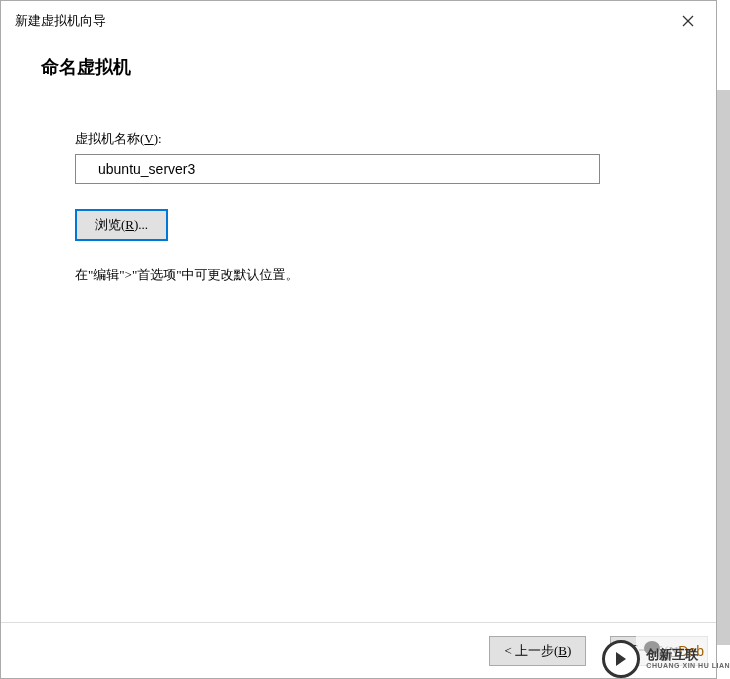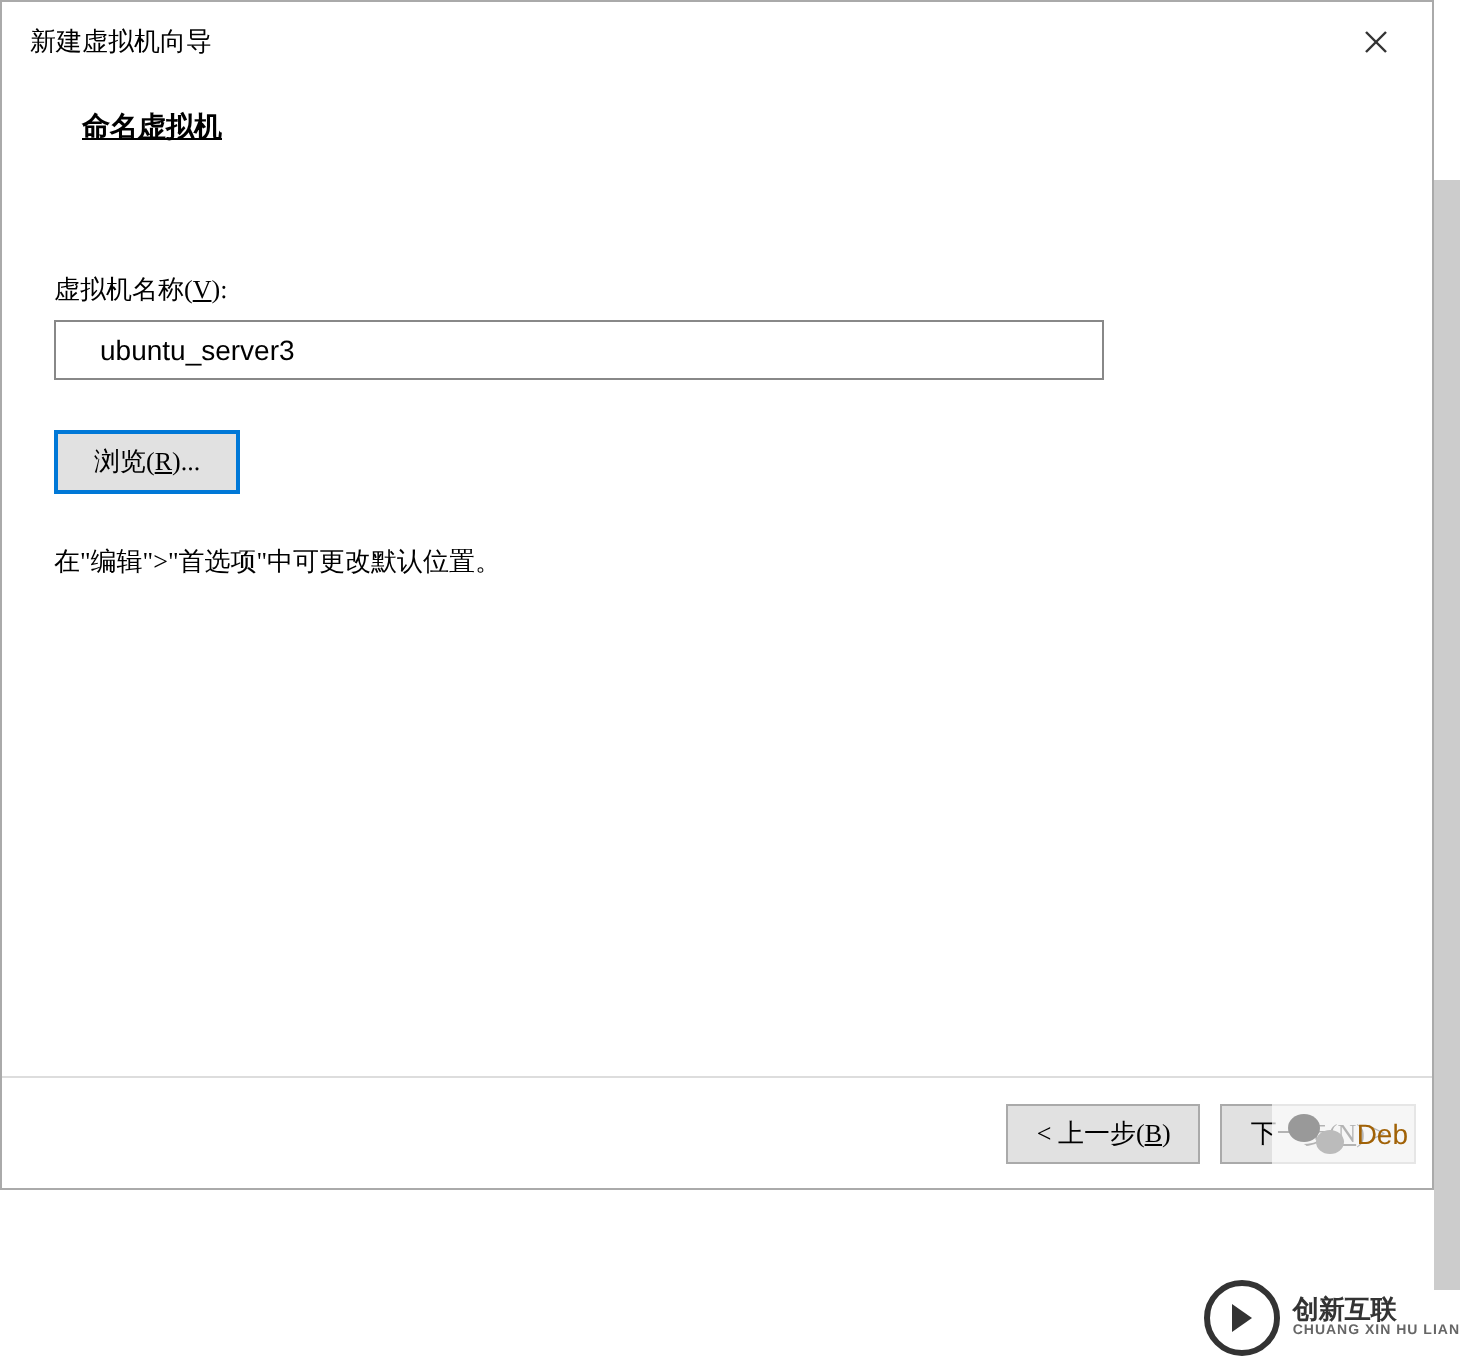--- a/index.html
+++ b/index.html
@@ -14,21 +14,21 @@
       width: 730px;
       height: 679px;
       position: relative;
       overflow: hidden;
     }
     .dialog {
       position: absolute;
       top: 0;
       left: 0;
       width: 717px;
-      height: 595px;
+      height: 679px;
       background: #fff;
       border: 1px solid #aaa;
       display: flex;
       flex-direction: column;
     }
     .backdrop-right {
       position: absolute;
       right: 0;
       top: 90px;
       width: 13px;
@@ -54,37 +54,37 @@
     .close-btn svg {
       width: 12px;
       height: 12px;
     }
     .header-section {
       padding: 14px 0 18px 40px;
       background: #fff;
     }
     .header-title {
       font-weight: bold;
-      font-size: 14px;
-      margin-bottom: 14px;
-      text-decoration: underline;
+      font-size: 18px;
+      margin-bottom: 2px;
     }
     .header-subtitle {
       font-size: 13px;
       padding-left: 34px;
       font-family: "SimSun", serif;
     }
     .divider {
       height: 1px;
       background: #ddd;
       border-bottom: 1px solid #fff;
     }
     .content {
       flex: 1;
       padding: 30px 26px 0 26px;
+      margin-left: 48px;
     }
     .field-label {
       font-size: 13px;
       margin-bottom: 6px;
       font-family: "SimSun", serif;
     }
     .field-label u {
       text-decoration: underline;
     }
     .text-input {
@@ -119,21 +119,21 @@
       margin-top: 14px;
       font-family: "SimSun", serif;
     }
     .footer {
       height: 56px;
       border-top: 1px solid #ddd;
       display: flex;
       align-items: center;
       justify-content: flex-end;
       padding-right: 8px;
-      gap: 10px;
+      gap: 24px;
       position: relative;
     }
     .nav-btn {
       height: 30px;
       padding: 0 14px;
       background: #e1e1e1;
       border: 1px solid #aaa;
       font-size: 13px;
       font-family: "SimSun", serif;
       cursor: pointer;

